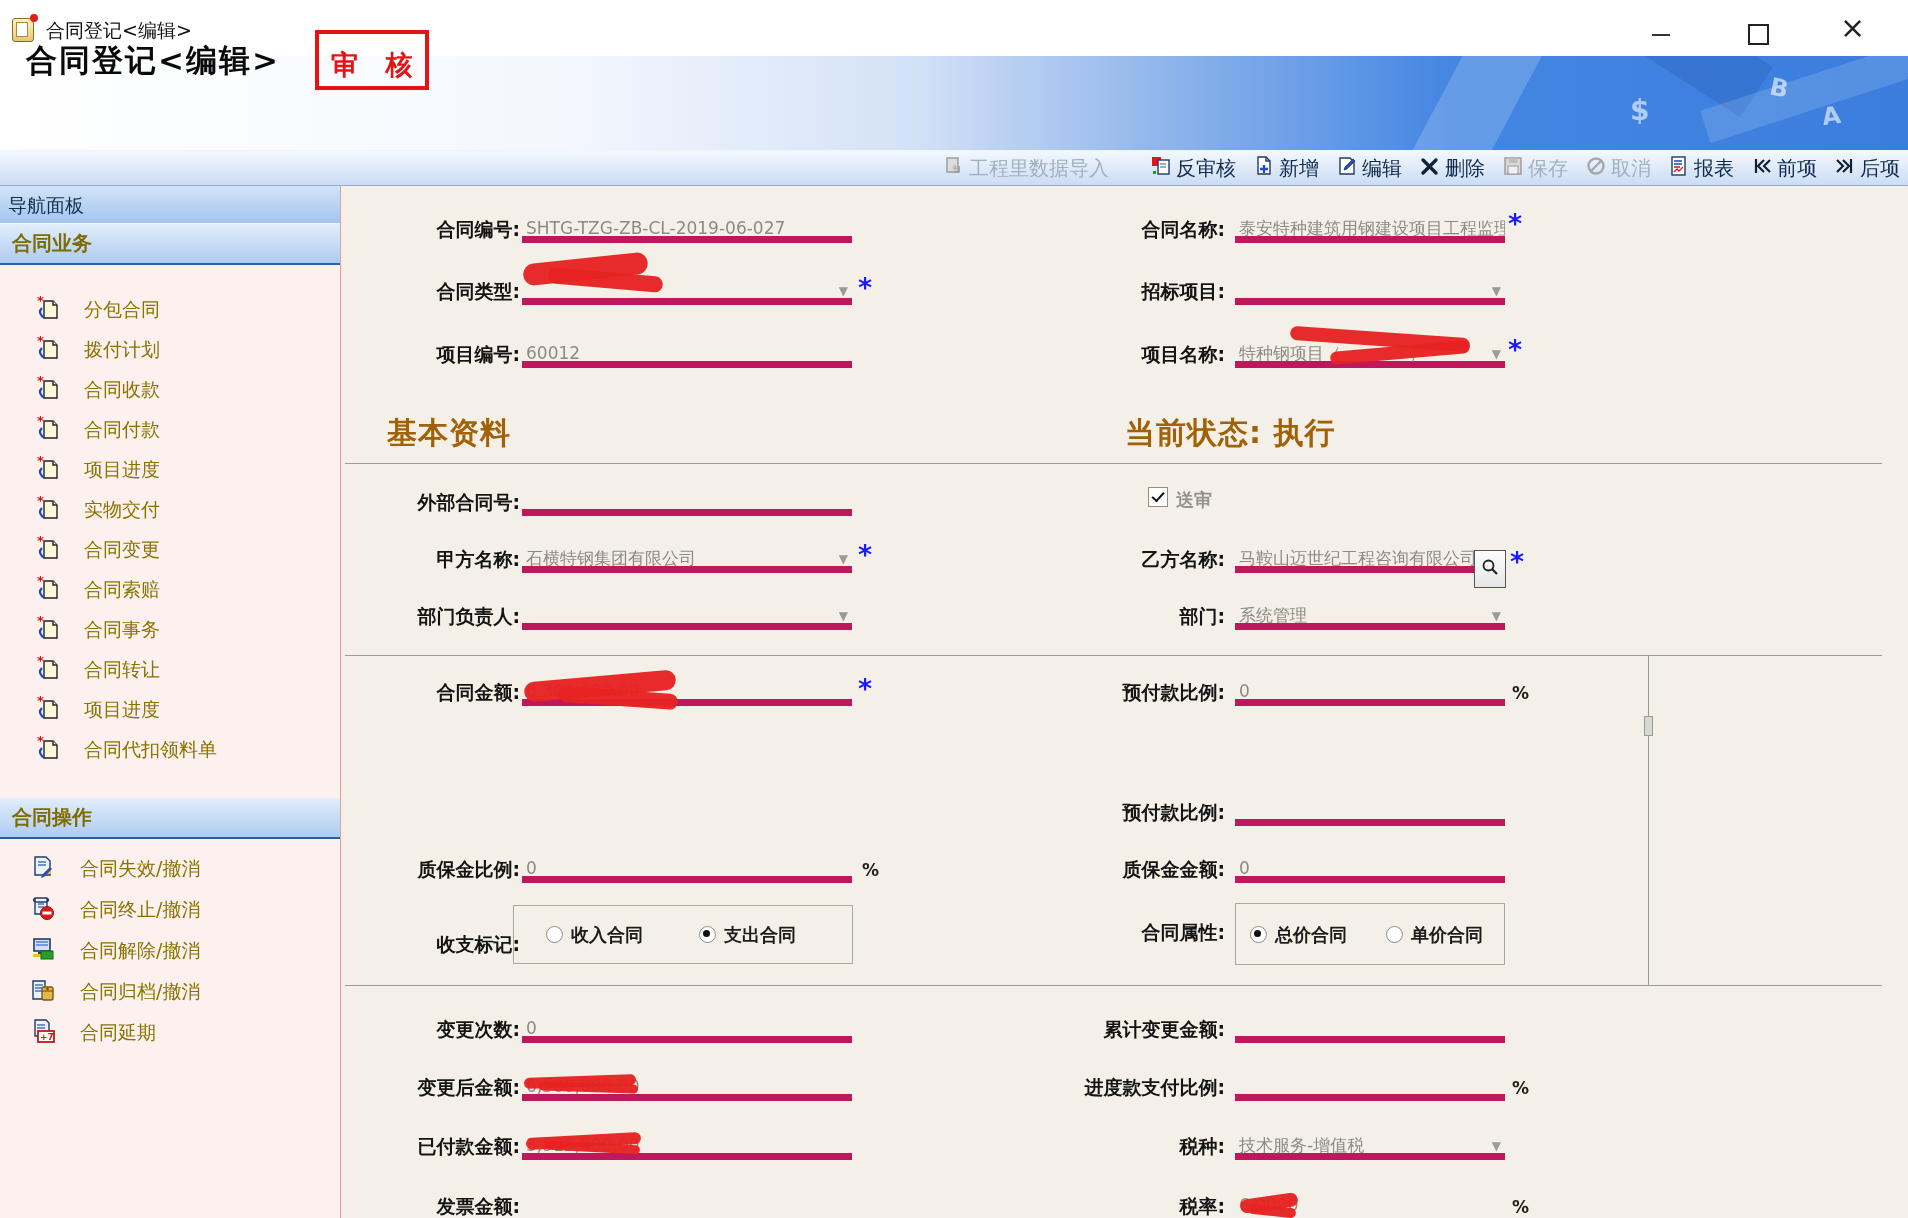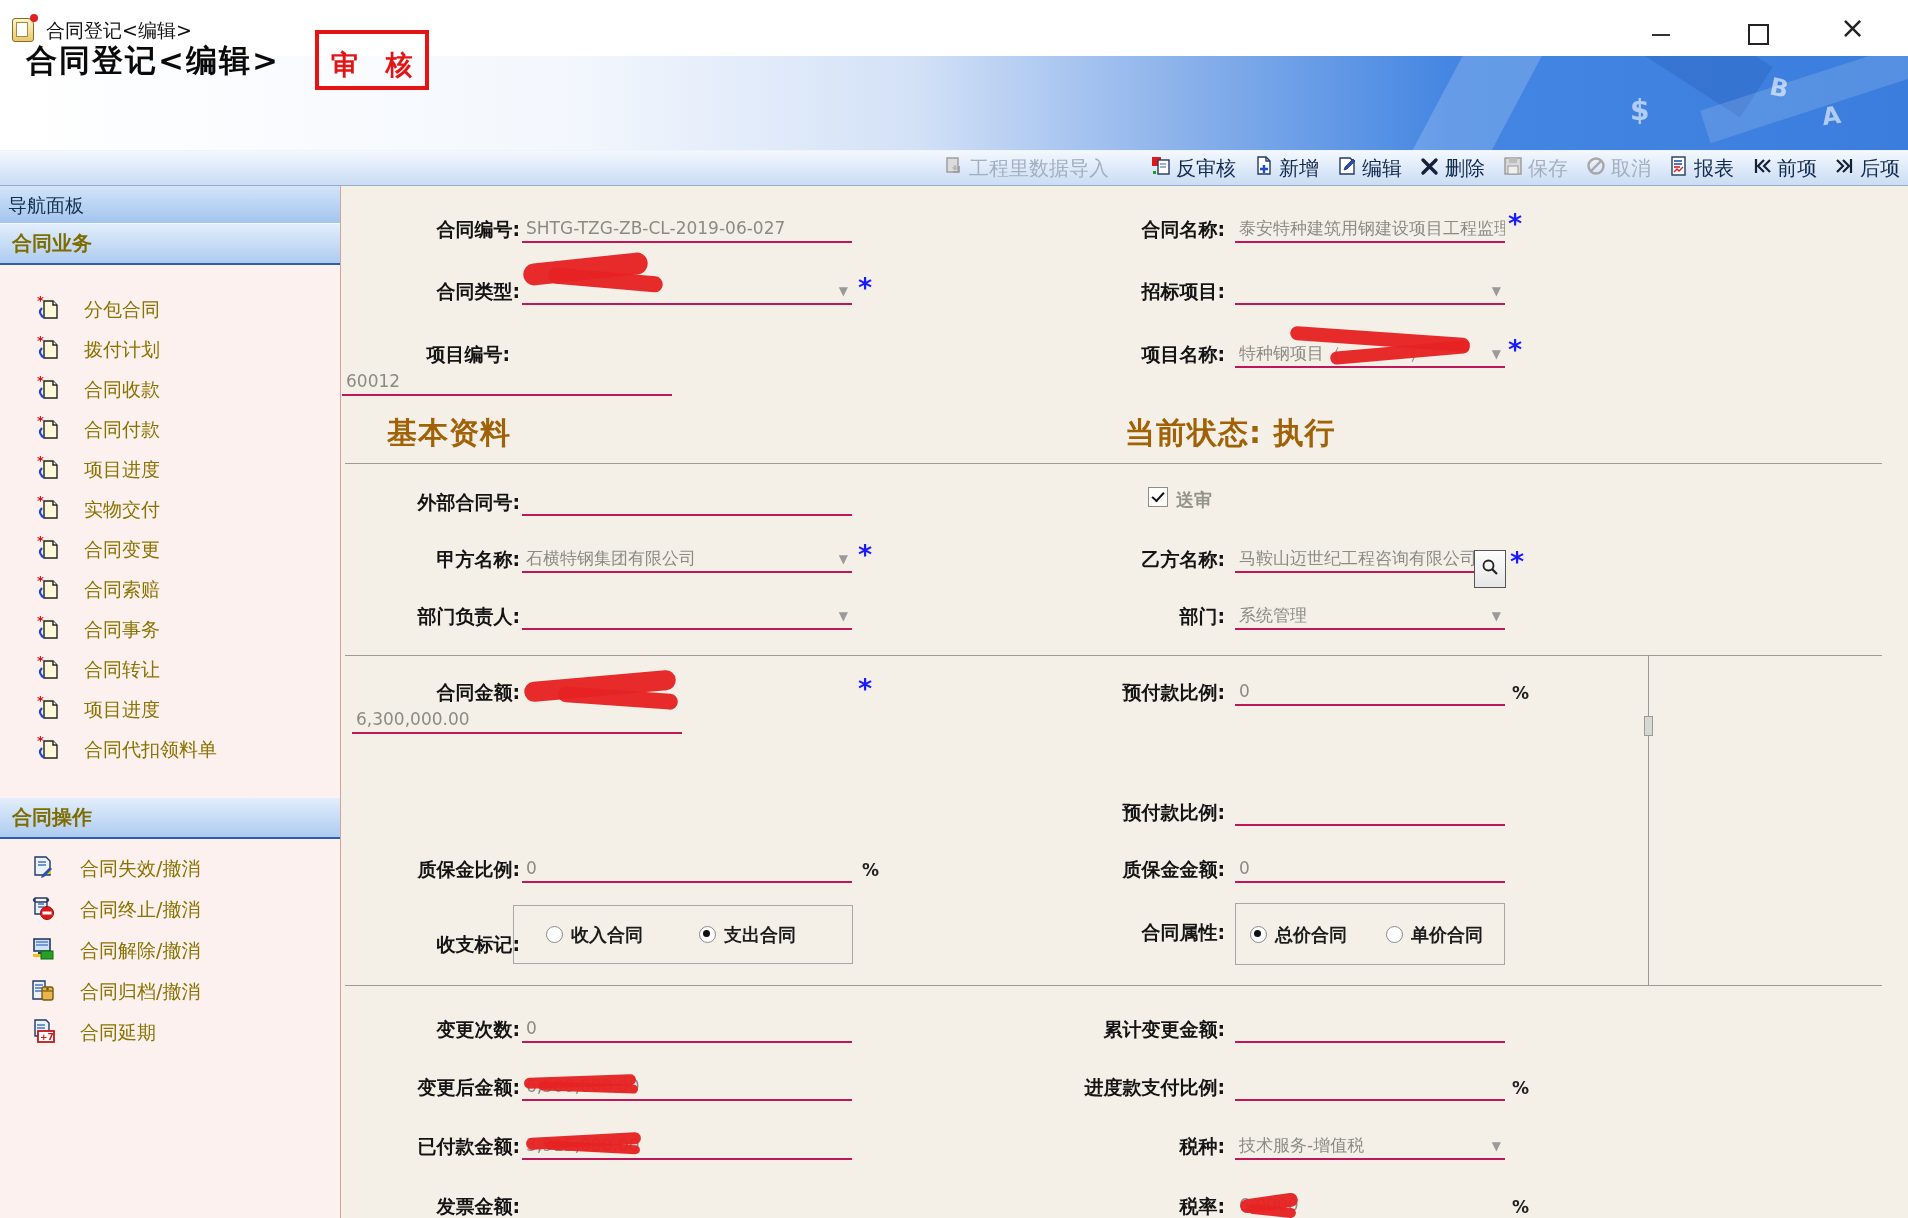--- a/index.html
+++ b/index.html
@@ -49,21 +49,21 @@
   .sb-item .txt{font-size:19px;color:#8a7300;}
   .ops .sb-item{height:41px;padding-left:30px;gap:24px;}
 
   
   .hr{position:absolute;height:1px;background:#9c9c94;}
   .vline{position:absolute;width:1px;background:#9a9a9a;}
   .grip{position:absolute;width:7px;height:18px;background:#d8d8d2;border:1px solid #9a9a9a;}
   .heading{position:absolute;font-size:30px;font-weight:bold;color:#a16207;letter-spacing:1px;}
   .fld{position:absolute;display:flex;align-items:flex-start;}
   .lbl{font-weight:bold;color:#141414;font-size:19px;text-align:right;flex:none;line-height:28px;white-space:nowrap;}
-  .ctl{position:relative;flex:none;border-bottom:2px solid #be185d;height:28px;box-sizing:border-box;}
+  .ctl{position:relative;flex:none;border-bottom:7px solid #be185d;height:28px;box-sizing:border-box;}
   .ctl.noline{border-bottom:none;}
   .l .lbl{width:170px;} .l .ctl{width:330px;margin-left:2px;}
   .r .lbl{width:225px;text-align:right;} .r .ctl{width:270px;margin-left:10px;}
   .val{display:block;font-size:17px;color:#8b8b84;line-height:27px;white-space:nowrap;overflow:hidden;padding-left:4px;}
   .dd{position:absolute;right:4px;top:8px;font-size:12px;color:#9a9a9a;line-height:12px;}
   .req{position:absolute;color:#1a1aff;font-weight:bold;font-size:27px;line-height:27px;}
   .pct{position:absolute;font-size:17px;color:#222;font-weight:bold;}
   .gbox{position:absolute;border:1px solid #a8a8a8;background:transparent;}
   .radio{position:absolute;width:15px;height:15px;border:1px solid #8a8a8a;border-radius:50%;background:#fff;}
   .radio.on::after{content:"";position:absolute;left:3px;top:3px;width:7px;height:7px;border-radius:50%;background:#111;}
@@ -362,21 +362,21 @@
   </div>
   <span class="req" style="left:858px;top:274px;">*</span>
   <div class="fld r" style="left:1000px;top:277px;">
     <span class="lbl">招标项目:</span>
     <span class="ctl">
         <span class="val"></span>
         <span class="dd">▼</span>
       </span>
   </div>
 
-  <div class="fld l" style="left:340px;top:340px;flex-direction:column;">
+  <div class="fld l" style="left:350px;top:340px;">
     <span class="lbl">项目编号:</span>
     <span class="ctl">
         <span class="val">60012</span>
       </span>
   </div>
   <div class="fld r" style="left:1000px;top:340px;">
     <span class="lbl">项目名称:</span>
     <span class="ctl">
         <span class="val">特种钢项目（　　　　）</span>
         <span class="dd">▼</span>
@@ -424,21 +424,21 @@
       </span>
   </div>
   <div class="fld r" style="left:1000px;top:602px;">
     <span class="lbl">部门:</span>
     <span class="ctl">
         <span class="val">系统管理</span>
         <span class="dd">▼</span>
       </span>
   </div>
 
-  <div class="fld l" style="left:350px;top:678px;flex-direction:column;">
+  <div class="fld l" style="left:350px;top:678px;">
     <span class="lbl">合同金额:</span>
     <span class="ctl">
         <span class="val">6,300,000.00</span>
       </span>
   </div>
   <span class="req" style="left:858px;top:675px;">*</span>
   <div class="fld r" style="left:1000px;top:678px;">
     <span class="lbl">预付款比例:</span>
     <span class="ctl">
         <span class="val">0</span>

